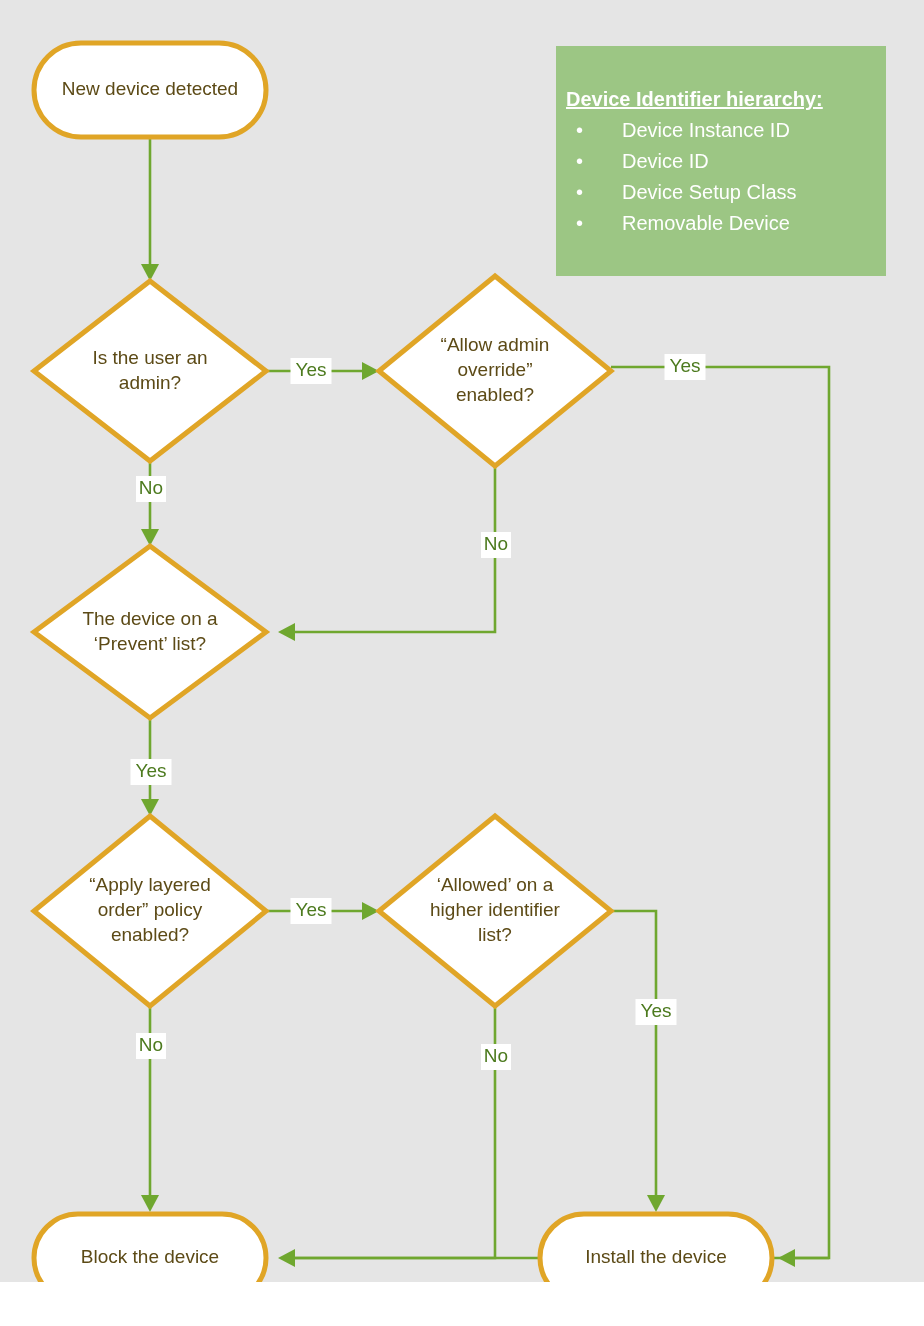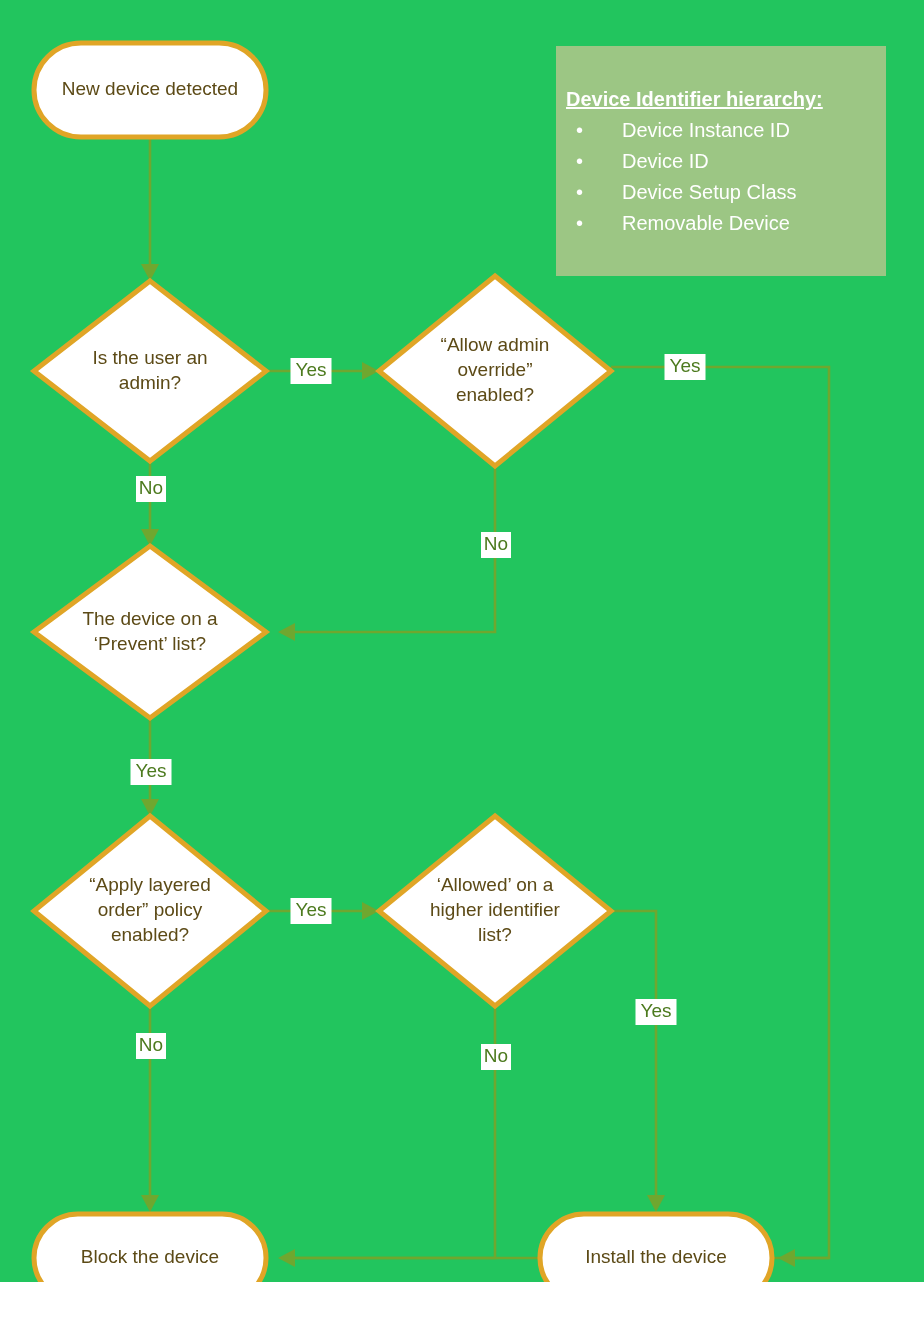--- a/index.html
+++ b/index.html
@@ -8,21 +8,21 @@
     padding: 0;
     background: #ffffff;
   }
   body {
     font-family: "Liberation Sans", sans-serif;
   }
   #flow-root {
     position: relative;
     width: 924px;
     height: 1282px;
-    background: #22c55e;
+    background: #e5e5e5;
     overflow: hidden;
   }
   svg#flow-svg {
     position: absolute;
     top: 0;
     left: 0;
     width: 924px;
     height: 1326px;
     display: block;
   }

